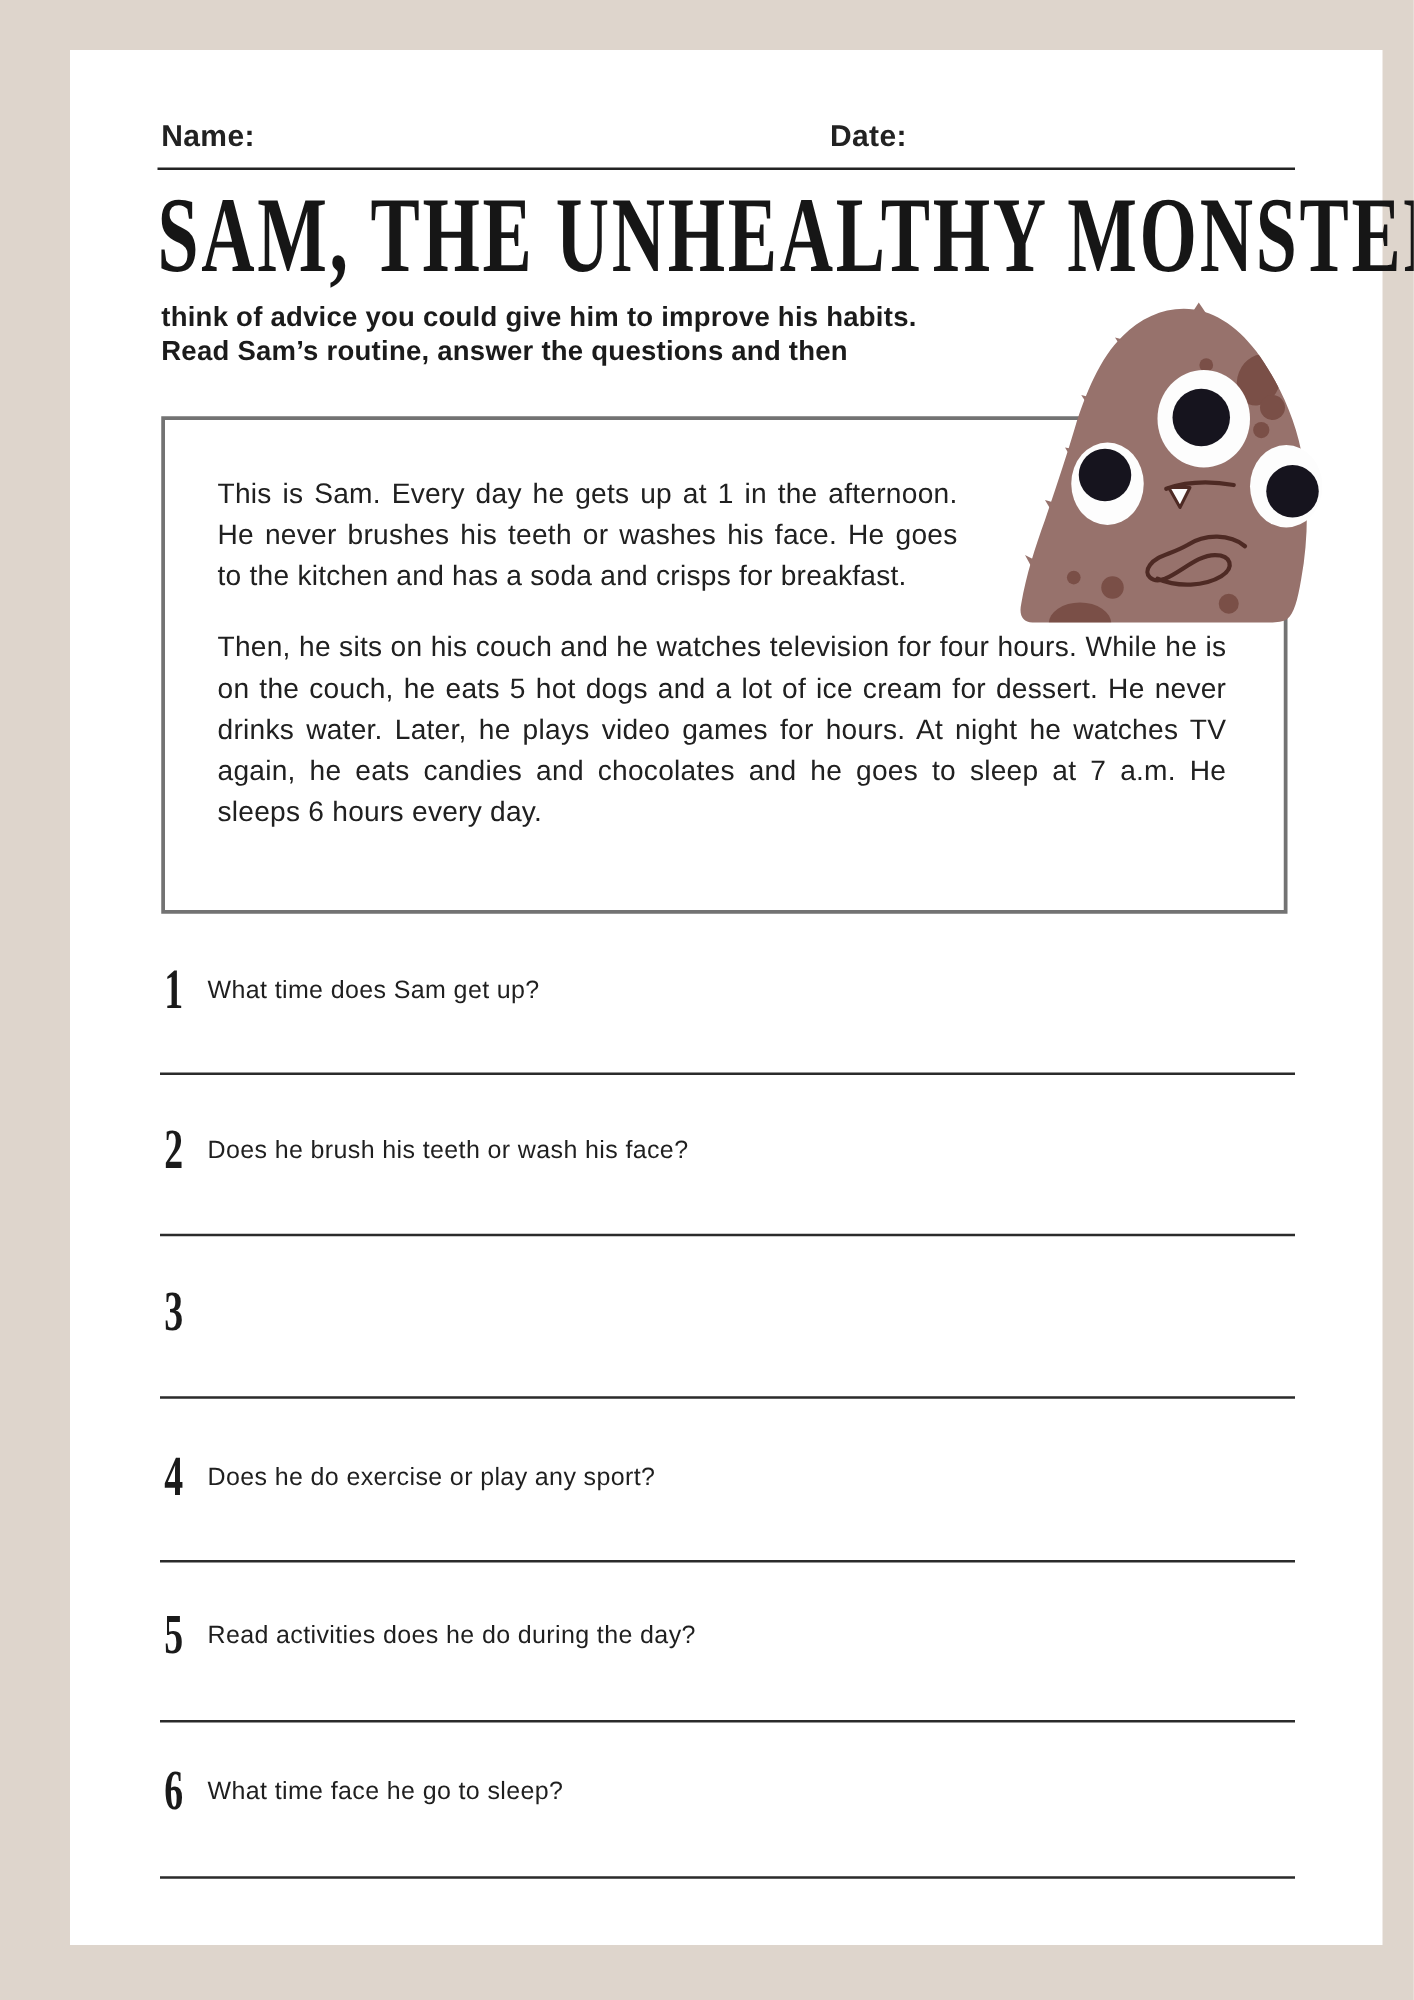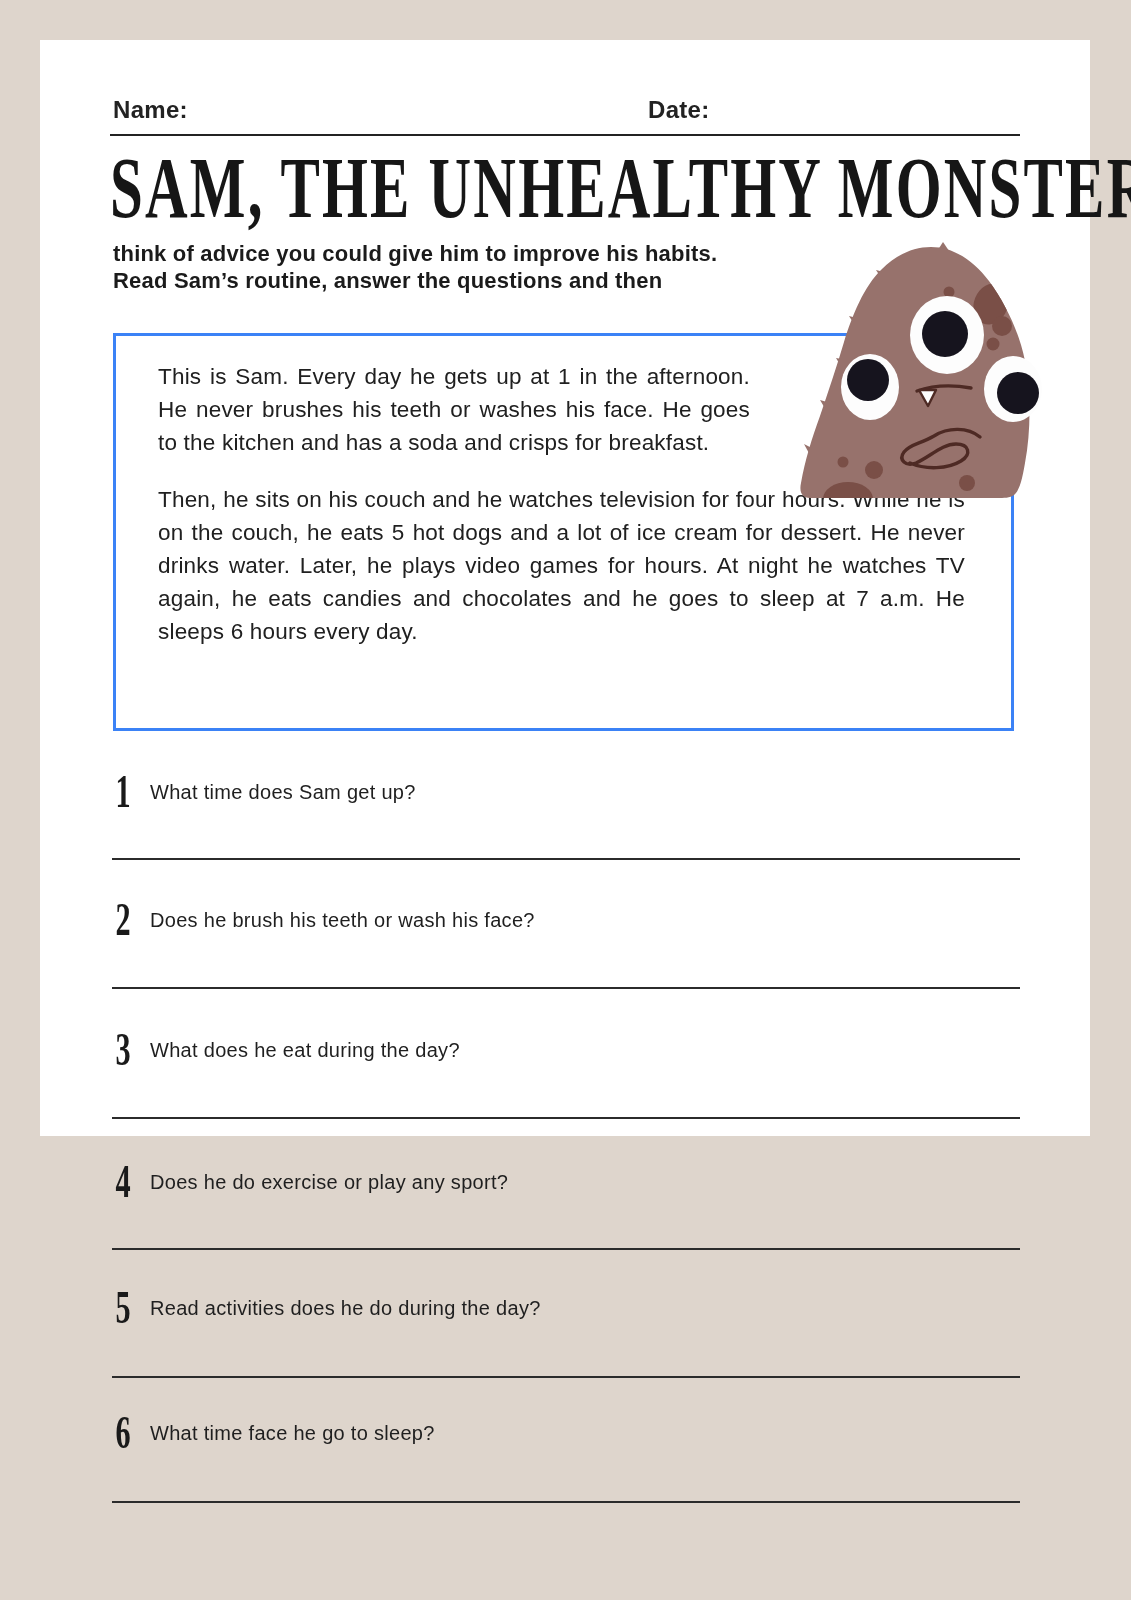--- a/index.html
+++ b/index.html
@@ -5,21 +5,21 @@
   html,body{margin:0;padding:0;}
   body{
     width:1131px;height:1600px;
     background:#ded5cc;
     font-family:"Liberation Sans","DejaVu Sans",sans-serif;
     color:#1d1d1d;
     position:relative;
     overflow:hidden;
   }
   .page{
-    position:absolute;left:40px;top:40px;width:1050px;height:1096px;
+    position:absolute;left:56px;top:40px;width:1050px;height:1516px;
     background:#ffffff;
   }
   
   .hdr-label{
     position:absolute;top:56px;
     font-size:24px;font-weight:bold;letter-spacing:.3px;color:#222;
   }
   .hdr-label.name{left:73px;}
   .hdr-label.date{left:608px;}
   .hdr-rule{
@@ -36,22 +36,22 @@
   }
   
   .instructions{
     position:absolute;left:73px;top:200px;
     font-size:22px;font-weight:bold;line-height:27px;color:#1b1b1b;
     letter-spacing:.2px;
   }
   
   .passage-box{
     position:absolute;left:73px;top:293px;width:901px;height:398px;
-    border:3px solid #3b82f6;box-sizing:border-box;
-    padding:24px 46px 0 42px;
+    border:3px solid #737373;box-sizing:border-box;
+    padding:42px 46px 0 42px;
   }
   .passage-box p{
     margin:0;font-size:22.5px;line-height:33px;text-align:justify;
     color:#202020;letter-spacing:.2px;
   }
   .passage-box p.first{max-width:592px;margin-bottom:24px;}
   
   .monster{
     position:absolute;left:752px;top:200px;width:250px;height:266px;
     z-index:3;
@@ -151,21 +151,20 @@
   <div class="answer-line" style="top:818px"></div>
 
   <div class="question" style="top:858px">
     <span class="q-num">2</span>
     <span class="q-text">Does he brush his teeth or wash his face?</span>
   </div>
   <div class="answer-line" style="top:947px"></div>
 
   <div class="question" style="top:988px">
     <span class="q-num">3</span>
-    <span class="q-text">What does he eat during the day?</span>
   </div>
   <div class="answer-line" style="top:1077px"></div>
 
   <div class="question" style="top:1120px">
     <span class="q-num">4</span>
     <span class="q-text">Does he do exercise or play any sport?</span>
   </div>
   <div class="answer-line" style="top:1208px"></div>
 
   <div class="question" style="top:1246px">

